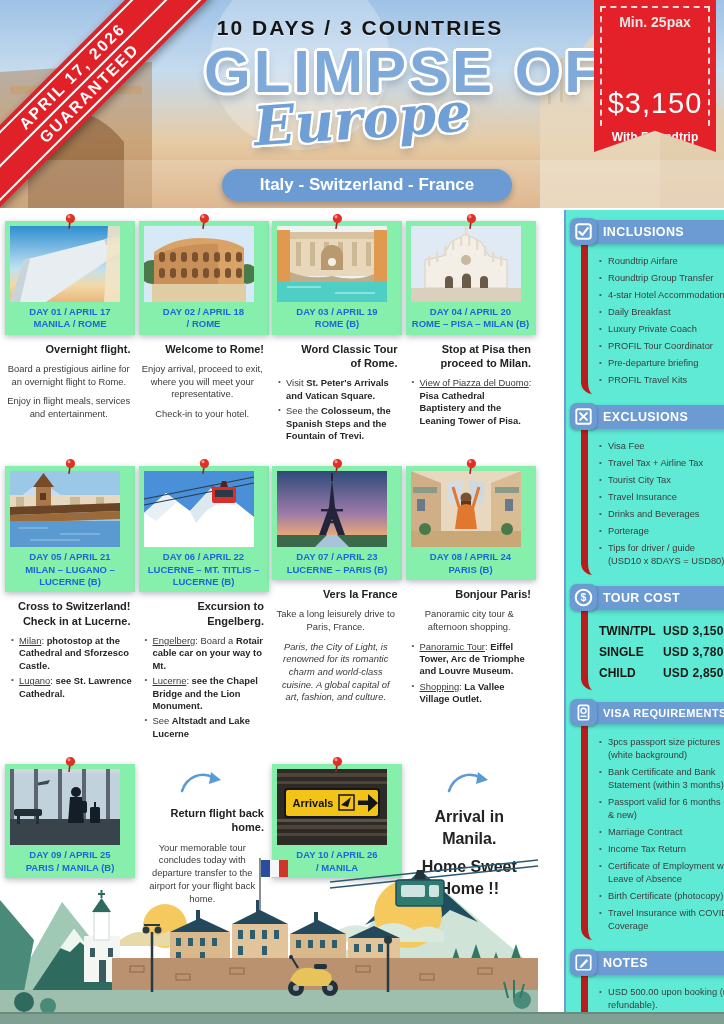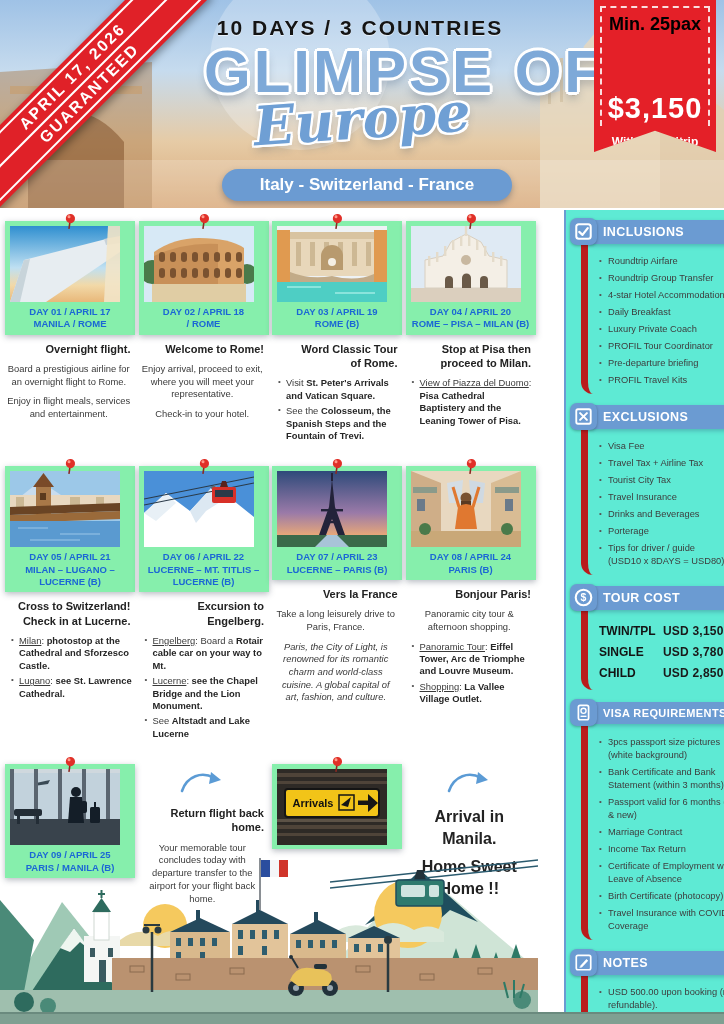--- a/index.html
+++ b/index.html
@@ -37,23 +37,23 @@
   .ribbon-l1,.ribbon-l2{color:#fff;font-weight:800;font-size:16px;letter-spacing:2px;
           text-align:center;padding:2px 0;}
 
   
   .price-badge{position:absolute;top:0;right:8px;width:122px;height:152px;background:#e42028;
           clip-path:polygon(0 0,100% 0,100% 100%,50% 86%,0 100%);
           box-shadow:0 4px 10px rgba(0,0,0,.35);z-index:6;}
   .price-inner{position:absolute;left:6px;right:6px;top:6px;bottom:26px;
           border:2px dashed rgba(255,255,255,.85);border-bottom:none;
           display:flex;flex-direction:column;align-items:center;padding-top:6px;}
-  .price-min{color:#000000;font-weight:700;font-size:18px;}
+  .price-min{color:#e5e5e5;font-weight:700;font-size:14px;}
   .price-sep{width:86%;height:2px;background:#fff;margin:5px 0;}
-  .price-amount{color:#fff;font-weight:700;font-size:29px;letter-spacing:1px;margin-top:47px;}
+  .price-amount{color:#fff;font-weight:400;font-size:29px;letter-spacing:1px;margin-top:47px;}
   .price-note{color:#fff;font-weight:700;font-size:12px;line-height:1.25;text-align:center;}
 
   
   .main{position:absolute;top:212px;left:0;width:538px;}
   .row{display:grid;grid-template-columns:repeat(4,1fr);gap:6px;padding:0 5px;margin-bottom:12px;}
   .cell{min-width:0;}
   .polaroid{position:relative;width:120px;margin:9px auto 4px;background:#86efac;
             padding:5px 5px 4px;box-shadow:0 2px 6px rgba(50,60,80,.35);}
   .pin{position:absolute;top:-8px;left:50%;transform:translateX(-50%) rotate(8deg);}
   .photo{display:block;width:110px;height:76px;background:#dde;}
@@ -492,20 +492,21 @@
                 <rect x="0" y="64" width="110" height="3"></rect>
               </g>
               <rect x="0" y="50" width="110" height="3" fill="#8a7a66" opacity=".5"></rect>
               <rect x="8" y="20" width="94" height="28" rx="3" fill="#f2c418" stroke="#151515" stroke-width="2"></rect>
               <text x="36" y="38" text-anchor="middle" font-family="Liberation Sans,sans-serif" font-size="11" font-weight="bold" fill="#111">Arrivals</text>
               <rect x="62" y="26" width="15" height="15" fill="none" stroke="#151515" stroke-width="1.5"></rect>
               <polygon points="64,36 74,28 71,38" fill="#151515"></polygon>
               <rect x="81" y="31.5" width="11" height="4.5" fill="#151515"></rect>
               <polygon points="91,25 101,34 91,43" fill="#151515"></polygon>
             </svg>
+            <div class="caption">DAY 10 / APRIL 26<br>/ MANILA</div>
           </div>
         </div>
         <div class="cell">
           <div class="arrow-wrap"><svg width="48" height="26" viewBox="0 0 48 26">
               <path d="M4,22 C9,7 24,2 36,9" stroke="#5b9bd5" stroke-width="2.6" fill="none" stroke-linecap="round"></path>
               <polygon points="33,3 43,11 31,15" fill="#5b9bd5"></polygon>
             </svg></div>
           <p class="day-para strong">Arrival in Manila.</p>
           <p class="day-para strong">Home Sweet Home !!</p>
         </div>

